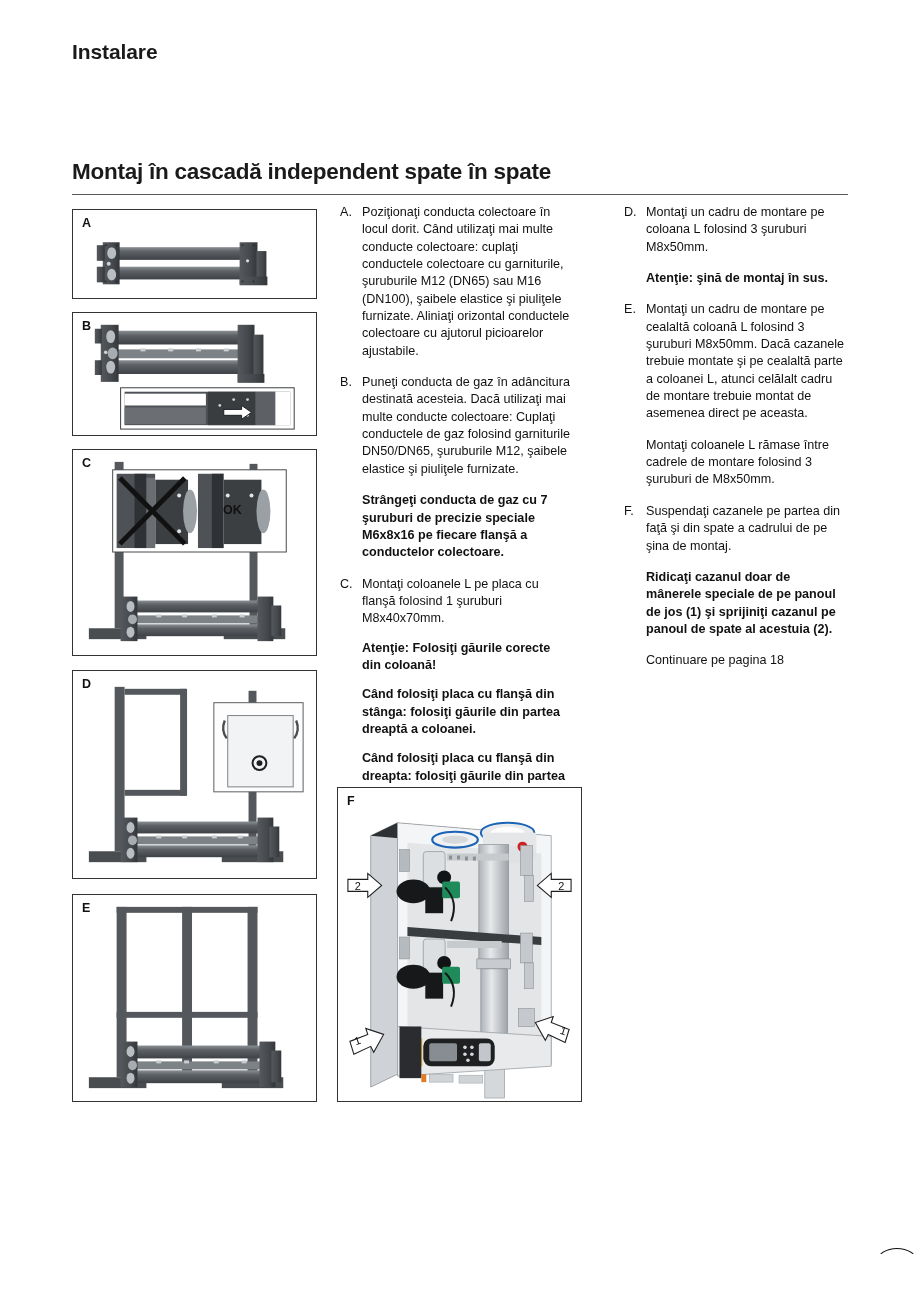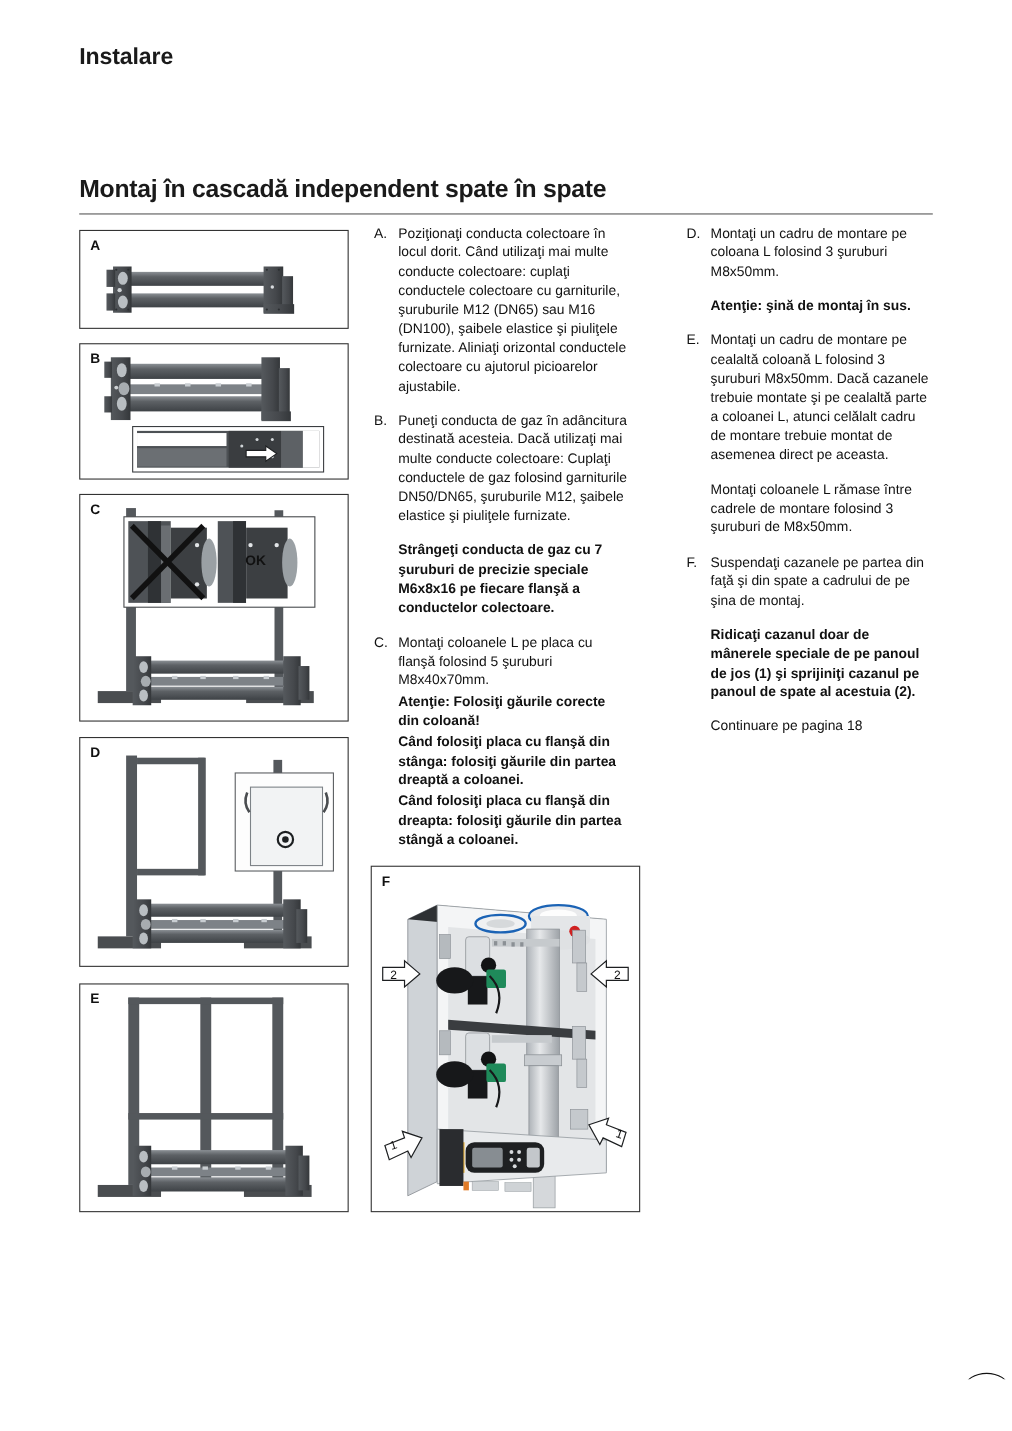--- a/index.html
+++ b/index.html
@@ -65,21 +65,21 @@
     margin-bottom: 14px;
   }
   .step-letter {
     flex: 0 0 22px;
     font-size: 12.6px;
     line-height: 17.35px;
   }
   .step-body { flex: 1 1 auto; }
   .para { margin: 0; }
   .para + .para { margin-top: 14px; }
-  .para.tight + .para.tight { margin-top: 2px; }
+  .para.tight + .para.tight { margin-top: 12px; }
   .b { font-weight: bold; }
   .indented {
     margin-left: 22px;
   }
   .gap-top { margin-top: 14px; }
 
   
   .panel {
     position: absolute;
     box-sizing: border-box;
@@ -371,21 +371,21 @@
     <div class="step">
       <div class="step-letter">B.</div>
       <div class="step-body">Puneţi conducta de gaz în adâncitura destinată acesteia. Dacă utilizaţi mai multe conducte colectoare: Cuplaţi conductele de gaz folosind garniturile DN50/DN65, şuruburile M12, şaibele elastice şi piuliţele furnizate.</div>
     </div>
 
     <p class="para b indented">Strângeţi conducta de gaz cu 7 şuruburi de precizie speciale M6x8x16 pe fiecare flanşă a conductelor colectoare.</p>
 
     <div class="step gap-top">
       <div class="step-letter">C.</div>
       <div class="step-body">
-        <p class="para tight">Montaţi coloanele L pe placa cu flanşă folosind 5 şuruburi M8x40x70mm.</p>
+        <p class="para tight">Montaţi coloanele L pe placa cu flanşă folosind 1 şuruburi M8x40x70mm.</p>
         <p class="para tight b">Atenţie: Folosiţi găurile corecte din coloană!</p>
         <p class="para tight b">Când folosiţi placa cu flanşă din stânga: folosiţi găurile din partea dreaptă a coloanei.</p>
         <p class="para tight b">Când folosiţi placa cu flanşă din dreapta: folosiţi găurile din partea stângă a coloanei.</p>
       </div>
     </div>
   </div>
 
   <div class="panel" id="panel-f">
     <div class="panel-letter">F</div>
     <svg class="art" viewBox="0 0 245 315" preserveAspectRatio="none">

